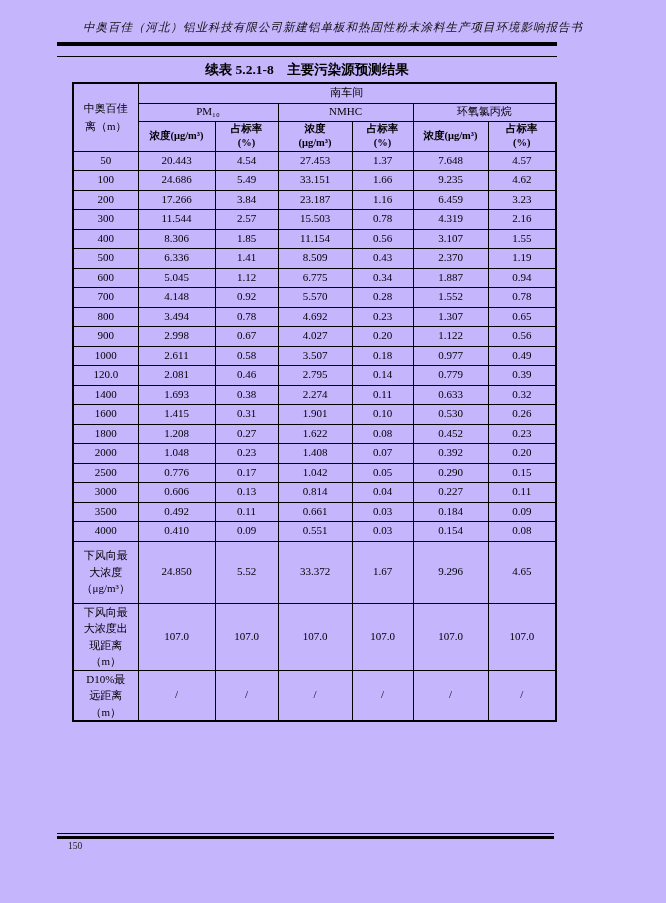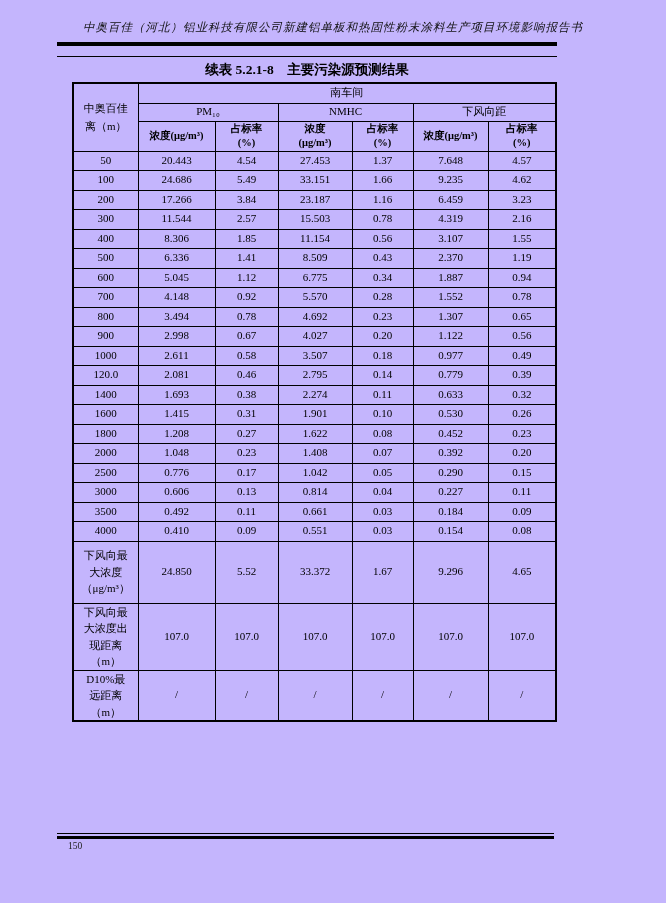--- a/index.html
+++ b/index.html
@@ -99,21 +99,21 @@
     </colgroup>
     <thead>
       <tr class="r1">
         <th rowspan="3" class="corner">中奥百佳
 离（m）</th>
         <th colspan="6" class="group">南车间</th>
       </tr>
       <tr class="r2">
         <th colspan="2">PM₁₀</th>
         <th colspan="2">NMHC</th>
-        <th colspan="2">下风向距</th>
+        <th colspan="2">环氧氯丙烷</th>
       </tr>
       <tr class="r3">
         <th class="sub">浓度(μg/m³)</th>
         <th class="sub">占标率
 (%)</th>
         <th class="sub">浓度
 (μg/m³)</th>
         <th class="sub">占标率
 (%)</th>
         <th class="sub">浓度(μg/m³)</th>

